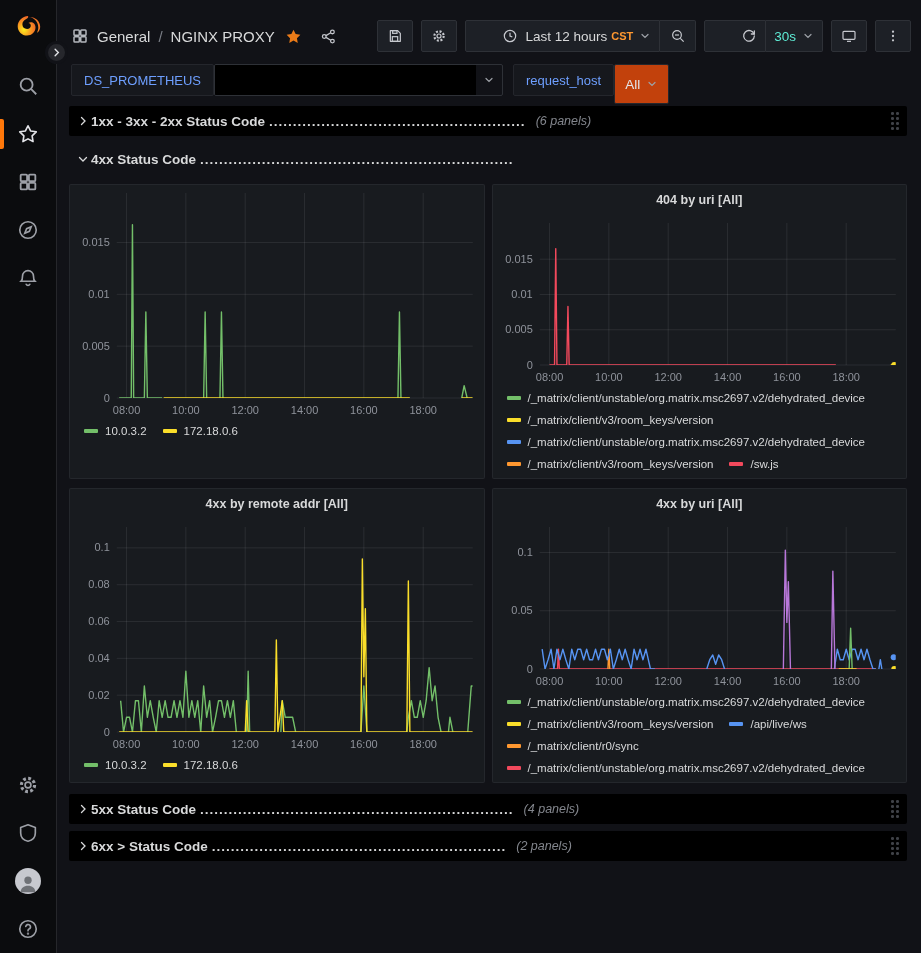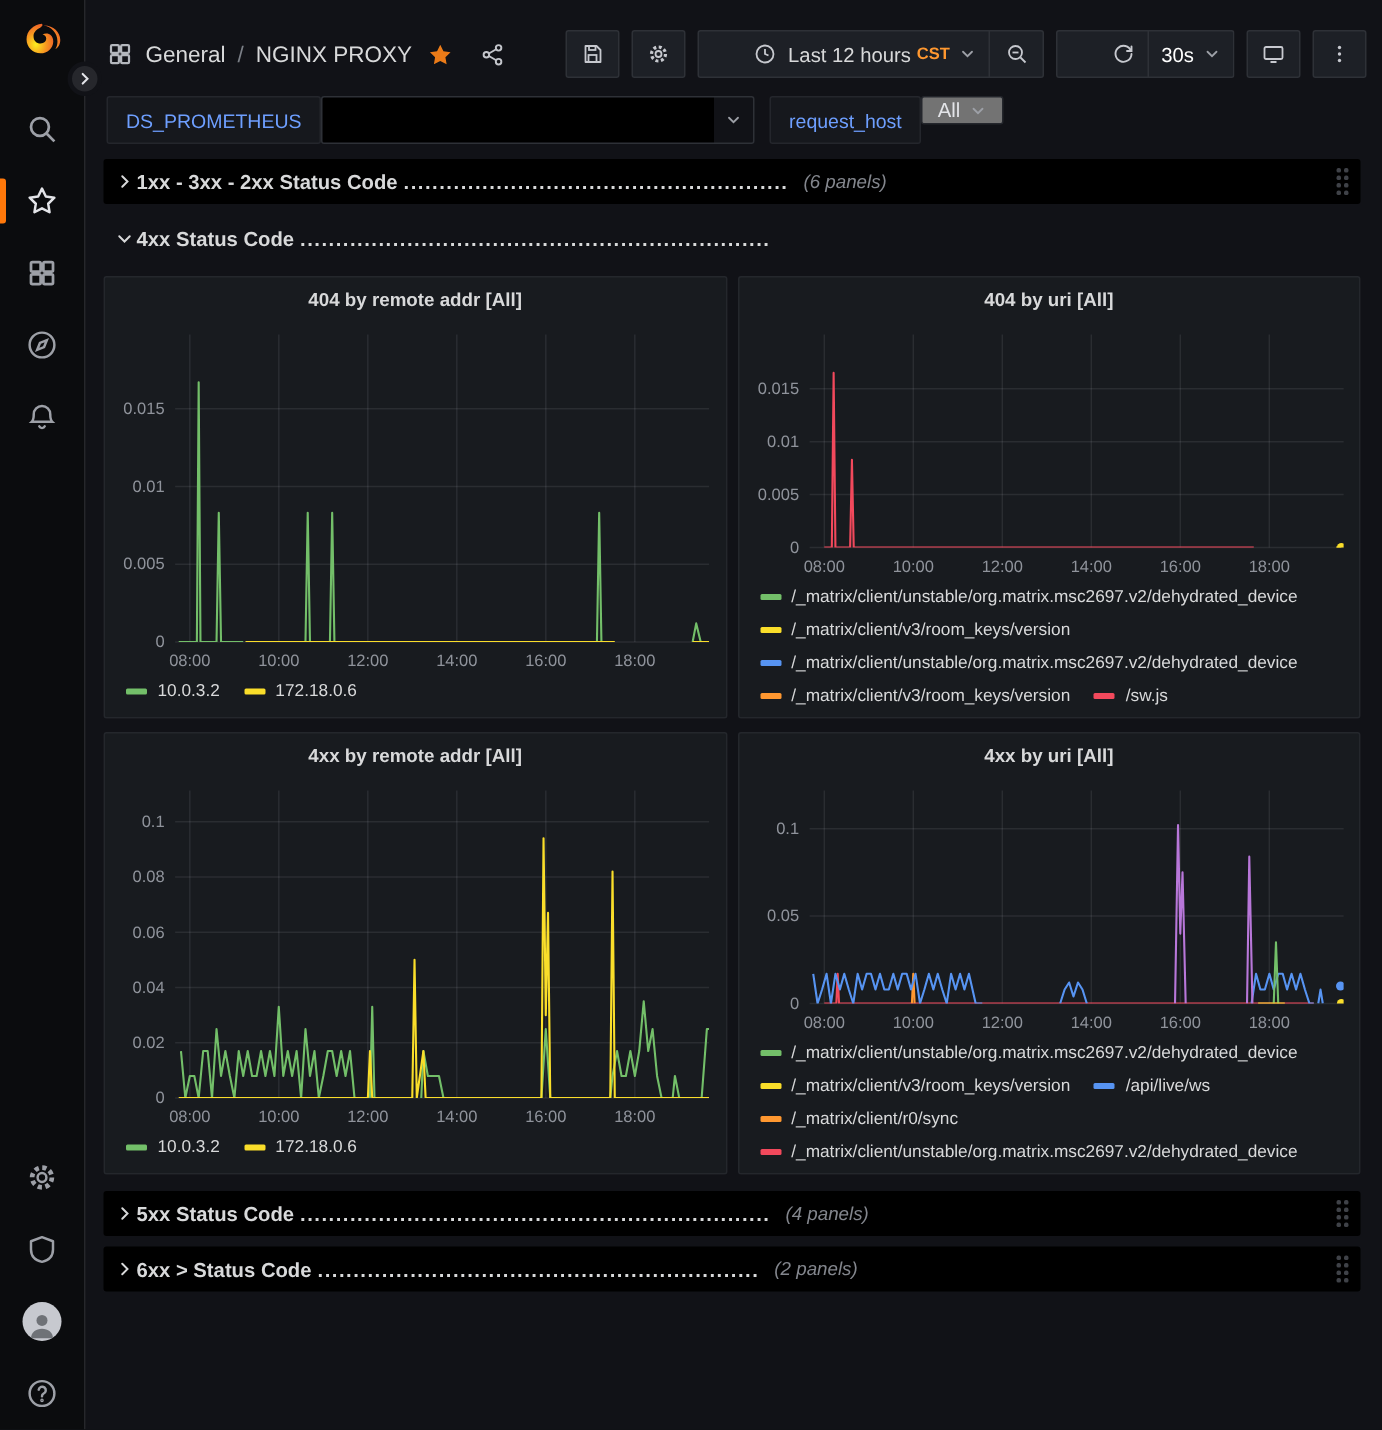--- a/index.html
+++ b/index.html
@@ -36,33 +36,33 @@
   .topbar-right { margin-left:auto; display:flex; align-items:center; gap:8px; }
   .tb-btn { height:32px; min-width:36px; background:#1d2026; border:1px solid #2e3137; border-radius:2px;
             display:flex; align-items:center; justify-content:center; color:#c7c9cf; padding:0 8px; cursor:pointer; }
   .tb-btn svg { width:16px; height:16px; }
   .tb-group { display:flex; }
   .tb-group .tb-btn { border-radius:0; border-left-width:0; }
   .tb-group .tb-btn:first-child { border-radius:2px 0 0 2px; border-left-width:1px;padding-left:36px; }
   .tb-group .tb-btn:last-child { border-radius:0 2px 2px 0; }
   .time-label { font-size:13.5px; color:#d8d9da; margin:0 4px 0 7px; white-space:nowrap; }
   .tz { font-size:11px; font-weight:700; color:#ff9830; margin-right:6px; }
-  .interval-label { font-size:13.5px; color:#ffffff; margin-right:6px; }
+  .interval-label { font-size:13.5px; color:#5eead4; margin-right:6px; }
   .chev { color:#9da0a7; display:flex; }
   .chev svg { width:12px; height:12px; }
 
   
   .varbar { height:40px; display:flex; align-items:flex-start; padding:2px 14px 0 14px; flex:none; }
   .var-label { height:32px; display:flex; align-items:center; padding:0 12px; background:#16181d;
                border:1px solid #24262c; border-radius:2px; color:#6e9fff; font-size:13px; font-weight:500; cursor:pointer; }
   .var-select { height:32px; width:289px; display:flex; align-items:center; background:#111217;
                border:1px solid #2e3137; border-radius:2px; overflow:hidden; cursor:pointer; }
   .redacted { flex:1; height:30px; background:#000; }
   .var-select .chev { padding:0 7px; }
-  .var-all { height:19px; display:flex; align-items:center; gap:6px; padding:0 10px; background:#737373;
+  .var-all { height:40px; display:flex; align-items:center; gap:6px; padding:0 10px; background:#c2410c;
              border:1px solid #24262c; border-radius:2px; color:#e3e4e8; font-size:13.5px; cursor:pointer; }
 
   
   .dash { flex:1; padding:2px 14px 0 12px; overflow:hidden; }
   .dashrow { height:30px; display:flex; align-items:center; border-radius:2px; padding:0 8px 0 6px;
              cursor:pointer; position:relative; }
   .dashrow.boxed { background:#000000; }
   .row-chev { color:#d8d9da; font-size:13px; width:16px; display:flex; justify-content:center; }
   .row-chev svg { width:12px; height:12px; }
   .row-title { font-size:13.5px; font-weight:700; color:#d8d9da; white-space:nowrap; }
@@ -317,21 +317,20 @@
           <svg viewBox="0 0 24 24" fill="none" stroke="currentColor" stroke-width="2.6" stroke-linecap="round">
               <polyline points="5,9 12,16 19,9"></polyline>
             </svg>
         </span>
         <span class="row-title">4xx Status Code</span>
         <span class="row-dots">..................................................................</span>
       </div>
 
       <div class="grid2" id="panels">
           <div class="panel">
-            <div class="panel-title">404 by remote addr [All]</div>
             <svg class="chart" viewBox="0 0 412 235" width="100%" height="235">
               <defs>
                 <clipPath id="clip0">
                   <rect x="46" y="2" width="356" height="211"></rect>
                 </clipPath>
               </defs>
               <line x1="55.79" y1="8" x2="55.79" y2="213" stroke="rgba(204,204,220,0.10)" stroke-width="1"></line>
               <text x="55.79" y="229" text-anchor="middle" fill="#8f939b" font-size="11" font-family="Liberation Sans, sans-serif">08:00</text>
               <line x1="115.12333333333333" y1="8" x2="115.12333333333333" y2="213" stroke="rgba(204,204,220,0.10)" stroke-width="1"></line>
               <text x="115.12333333333333" y="229" text-anchor="middle" fill="#8f939b" font-size="11" font-family="Liberation Sans, sans-serif">10:00</text>

